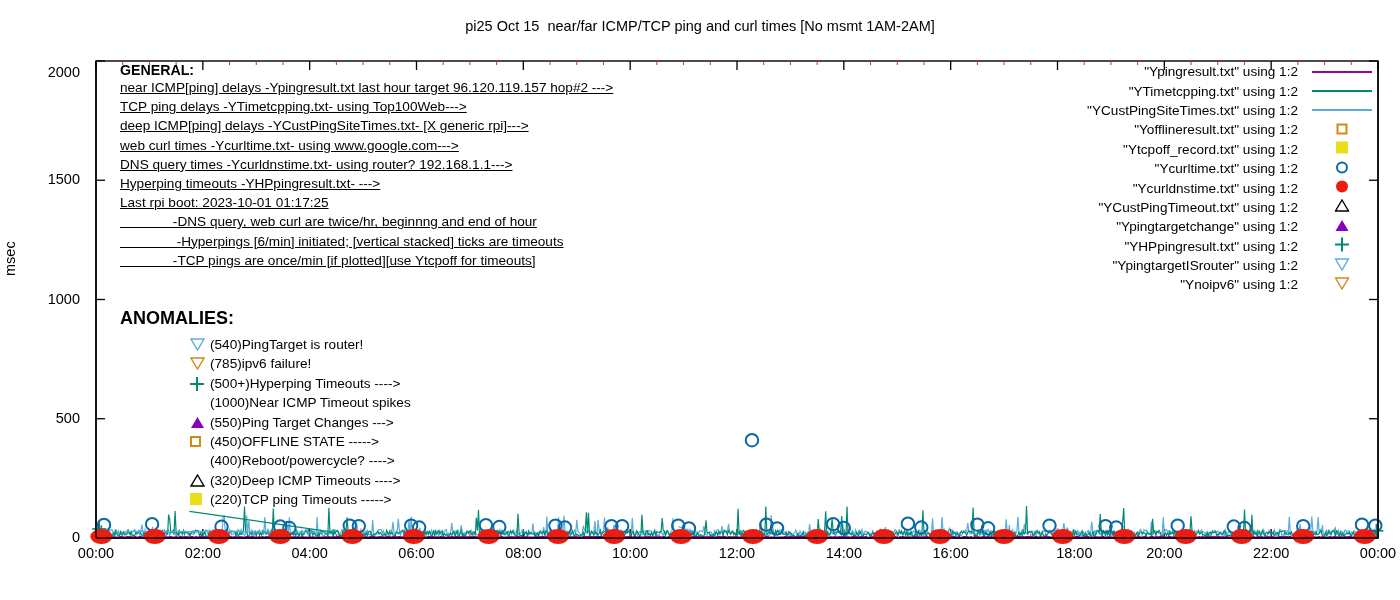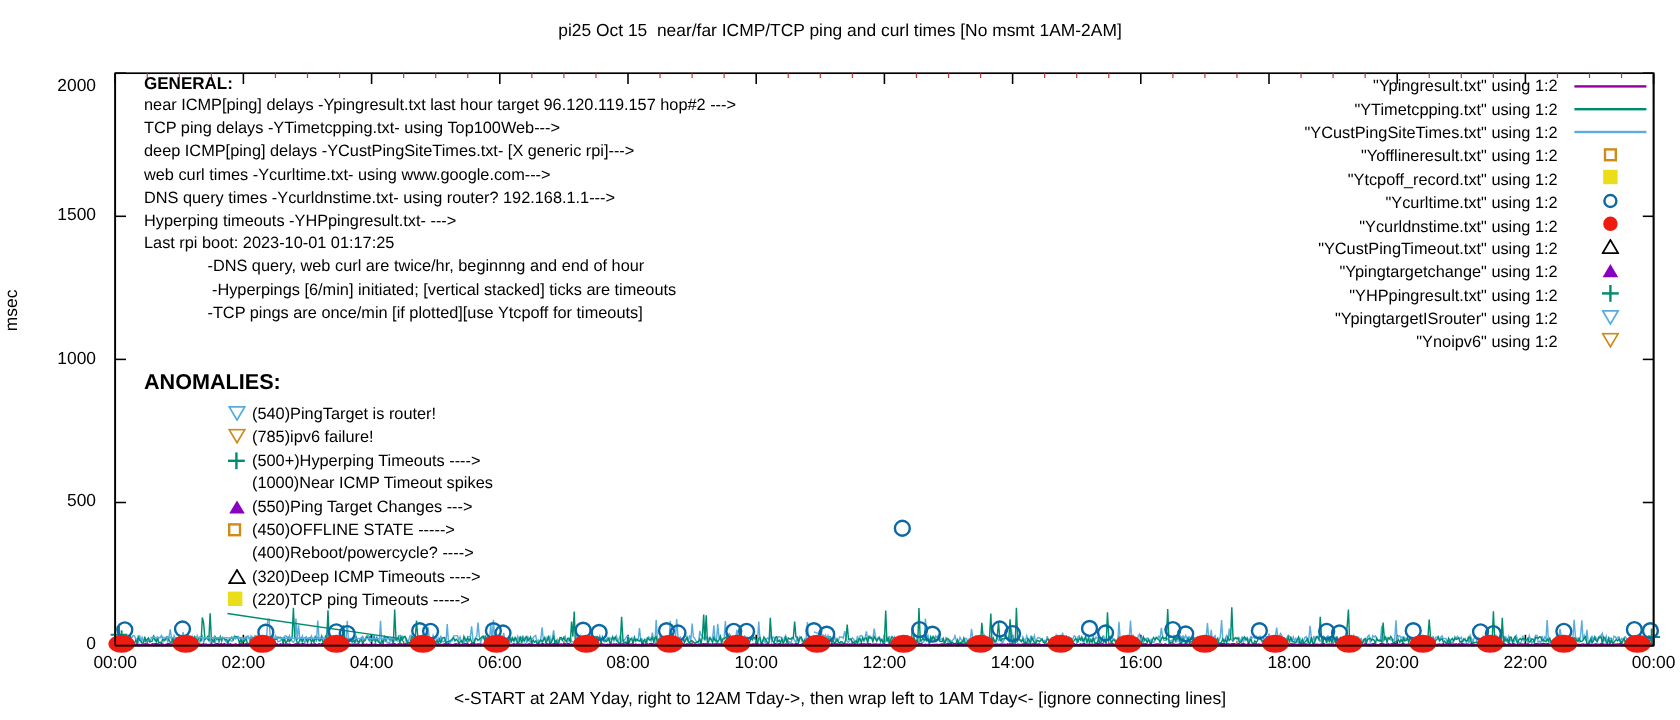--- a/index.html
+++ b/index.html
@@ -18,21 +18,21 @@
 
   .ytick{font-size:14.5px;text-align:right;width:52px;}
   .xtick{font-size:14.5px;text-align:center;width:70px;}
 
   svg.plotsvg{position:absolute;left:0;top:0;width:1400px;height:600px;
               pointer-events:none;}
 
   
   #general-block{position:absolute;left:120px;top:62px;font-size:13.6px;}
   #general-block .hdr{font-weight:bold;font-size:14.2px;margin-bottom:2px;}
-  #general-block .ln{height:19.2px;white-space:pre;}
+  #general-block .ln{height:19.2px;white-space:pre;text-decoration:underline;}
 
   #anomalies-block{position:absolute;left:120px;top:308px;font-size:13.6px;}
   #anomalies-block .hdr{font-weight:bold;font-size:18px;margin-bottom:8px;}
   #anomalies-block .arow{height:19.4px;white-space:pre;position:relative;
                          padding-left:90px;}
   #anomalies-block .arow .mk{position:absolute;left:70px;top:1px;width:18px;
                              height:17px;}
 
   
   #legend{position:absolute;right:22px;top:62px;font-size:13.6px;}
@@ -58,21 +58,20 @@
 </style>
 </head>
 <body>
 
 <div id="root">
 
   <div class="t" id="chart-title">pi25 Oct 15  near/far ICMP/TCP ping and curl times [No msmt 1AM-2AM]</div>
 
   <div id="ylabel">msec</div>
 
-  <div class="t" id="xcaption">&lt;-START at 2AM Yday, right to 12AM Tday-&gt;, then wrap left to 1AM Tday&lt;- [ignore connecting lines]</div>
 
   <div id="yticks-host">
       <div class="t ytick" style="left: 28px; top: 530px;">0</div>
       <div class="t ytick" style="left: 28px; top: 410.75px;">500</div>
       <div class="t ytick" style="left: 28px; top: 291.5px;">1000</div>
       <div class="t ytick" style="left: 28px; top: 172.25px;">1500</div>
       <div class="t ytick" style="left: 28px; top: 53px; margin-top: 12px;">2000</div>
     </div>
   <div id="xticks-host">
       <div class="t xtick" style="left: 61px; top: 546px;">00:00</div>

